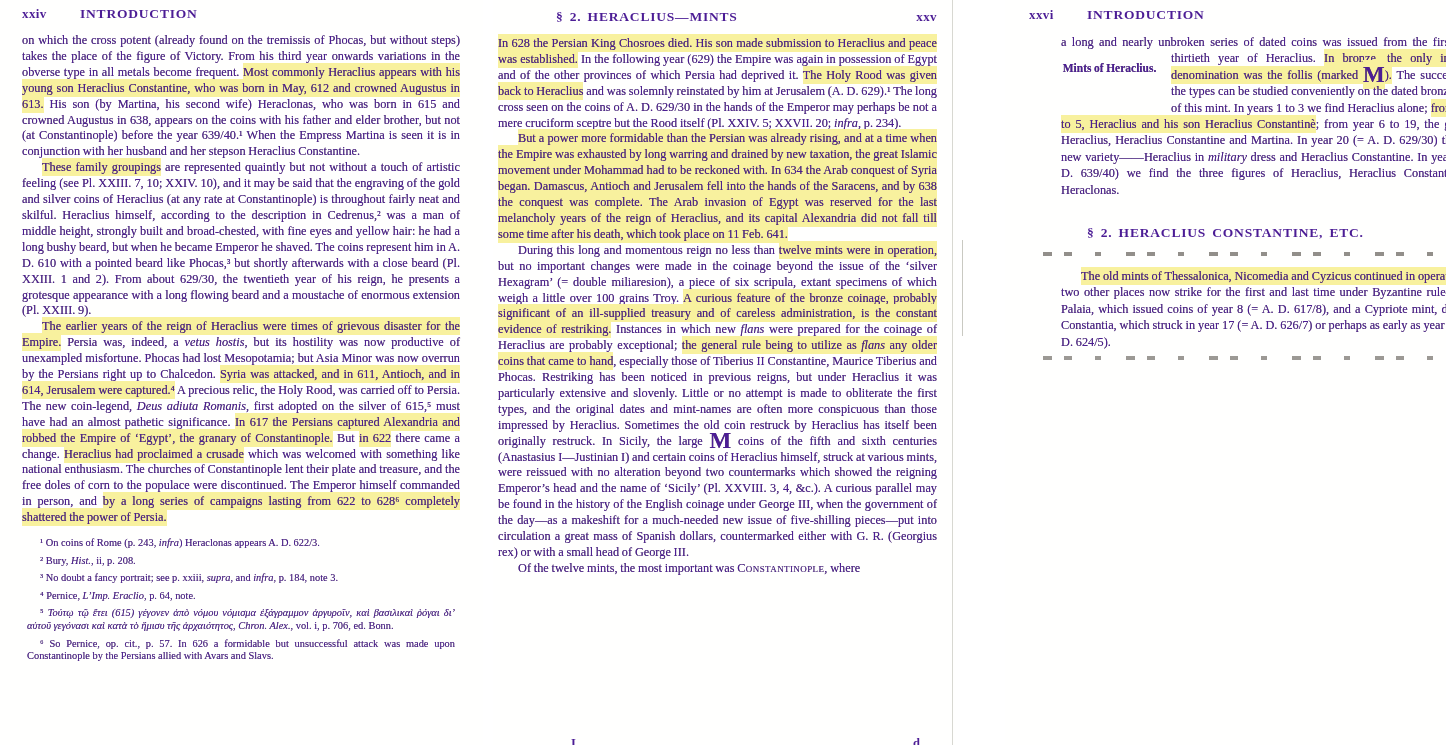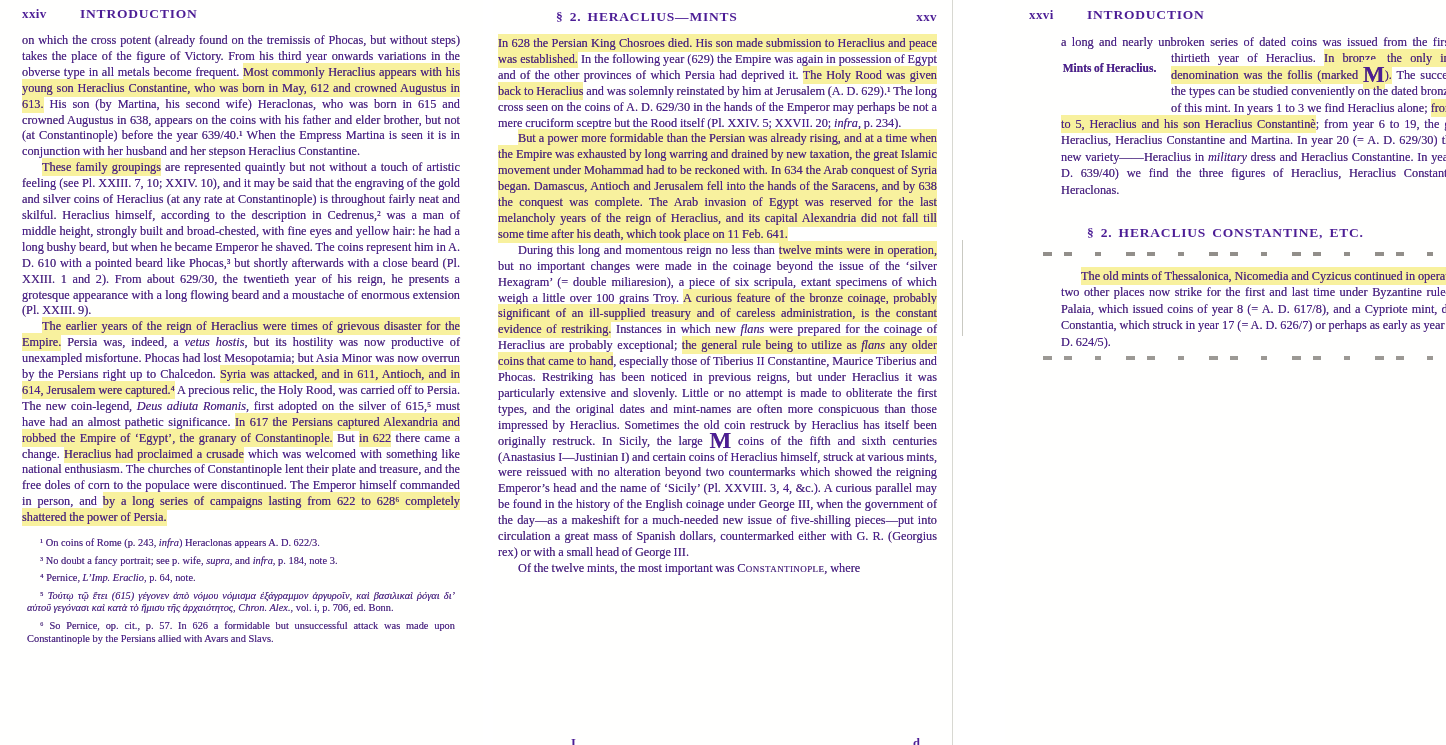--- a/index.html
+++ b/index.html
@@ -64,21 +64,22 @@
       <span class="title">INTRODUCTION</span>
       <span class="num right"></span>
     </header>
     <div class="body-text">
       <p class="para"><span>on which the cross potent (already found on the tremissis of Phocas, but without steps) takes the place of the figure of Victory.  From his third year onwards variations in the obverse type in all metals become frequent. </span><span class="hl">Most commonly Heraclius appears with his young son Heraclius Constantine, who was born in May, 612 and crowned Augustus in 613.</span><span>  His son (by Martina, his second wife) Heraclonas, who was born in 615 and crowned Augustus in 638, appears on the coins with his father and elder brother, but not (at Constantinople) before the year 639/40.¹  When the Empress Martina is seen it is in conjunction with her husband and her stepson Heraclius Constantine.</span></p>
       <p class="para ind"><span class="hl">These family groupings</span><span> are represented quaintly but not without a touch of artistic feeling (see Pl. XXIII. 7, 10; XXIV. 10), and it may be said that the engraving of the gold and silver coins of Heraclius (at any rate at Constantinople) is throughout fairly neat and skilful.  Heraclius himself, according to the description in Cedrenus,² was a man of middle height, strongly built and broad-chested, with fine eyes and yellow hair: he had a long bushy beard, but when he became Emperor he shaved.  The coins represent him in A. D. 610 with a pointed beard like Phocas,³ but shortly afterwards with a close beard (Pl. XXIII. 1 and 2).  From about 629/30, the twentieth year of his reign, he presents a grotesque appearance with a long flowing beard and a moustache of enormous extension (Pl. XXIII. 9).</span></p>
       <p class="para ind"><span class="hl">The earlier years of the reign of Heraclius were times of grievous disaster for the Empire.</span><span>  Persia was, indeed, a </span><span class="it">vetus hostis</span><span>, but its hostility was now productive of unexampled misfortune.  Phocas had lost Mesopotamia; but Asia Minor was now overrun by the Persians right up to Chalcedon.  </span><span class="hl">Syria was attacked, and in 611, Antioch, and in 614, Jerusalem were captured.⁴</span><span>  A precious relic, the Holy Rood, was carried off to Persia.  The new coin-legend, </span><span class="it">Deus adiuta Romanis</span><span>, first adopted on the silver of 615,⁵ must have had an almost pathetic significance.  </span><span class="hl">In 617 the Persians captured Alexandria and robbed the Empire of ‘Egypt’, the granary of Constantinople.</span><span>  But </span><span class="hl">in 622</span><span> there came a change.  </span><span class="hl">Heraclius had proclaimed a crusade</span><span> which was welcomed with something like national enthusiasm.  The churches of Constantinople lent their plate and treasure, and the free doles of corn to the populace were discontinued.  The Emperor himself commanded in person, and </span><span class="hl">by a long series of campaigns lasting from 622 to 628⁶ completely shattered the power of Persia.</span></p>
     </div>
     <div class="footnotes">
       <p class="fn"><span>¹ On coins of Rome (p. 243, </span><span class="it">infra</span><span>) Heraclonas appears A. D. 622/3.</span></p>
-      <p class="fn"><span>³ No doubt a fancy portrait; see p. wife, </span><span class="it">supra</span><span>, and </span><span class="it">infra</span><span>, p. 184, note 3.</span></p>
+      <p class="fn"><span>² Bury, </span><span class="it">Hist.</span><span>, ii, p. 208.</span></p>
+      <p class="fn"><span>³ No doubt a fancy portrait; see p. xxiii, </span><span class="it">supra</span><span>, and </span><span class="it">infra</span><span>, p. 184, note 3.</span></p>
       <p class="fn"><span>⁴ Pernice, </span><span class="it">L’Imp. Eraclio</span><span>, p. 64, note.</span></p>
       <p class="fn"><span>⁵ </span><span class="it">Τούτῳ τῷ ἔτει (615) γέγονεν ἀπὸ νόμου νόμισμα ἐξάγραμμον ἀργυροῖν, καὶ βασιλικαὶ ῥόγαι δι’ αὐτοῦ γεγόνασι καὶ κατὰ τὸ ἥμισυ τῆς ἀρχαιότητος</span><span>, </span><span class="it">Chron. Alex.</span><span>, vol. i, p. 706, ed. Bonn.</span></p>
       <p class="fn"><span>⁶ So Pernice, op. cit., p. 57.  In 626 a formidable but unsuccessful attack was made upon Constantinople by the Persians allied with Avars and Slavs.</span></p>
     </div>
   </section>
 
   <section class="page page-mid">
     <header class="pg-head">
       <span class="num"></span>
       <span class="title">§ 2.  HERACLIUS—MINTS</span>

